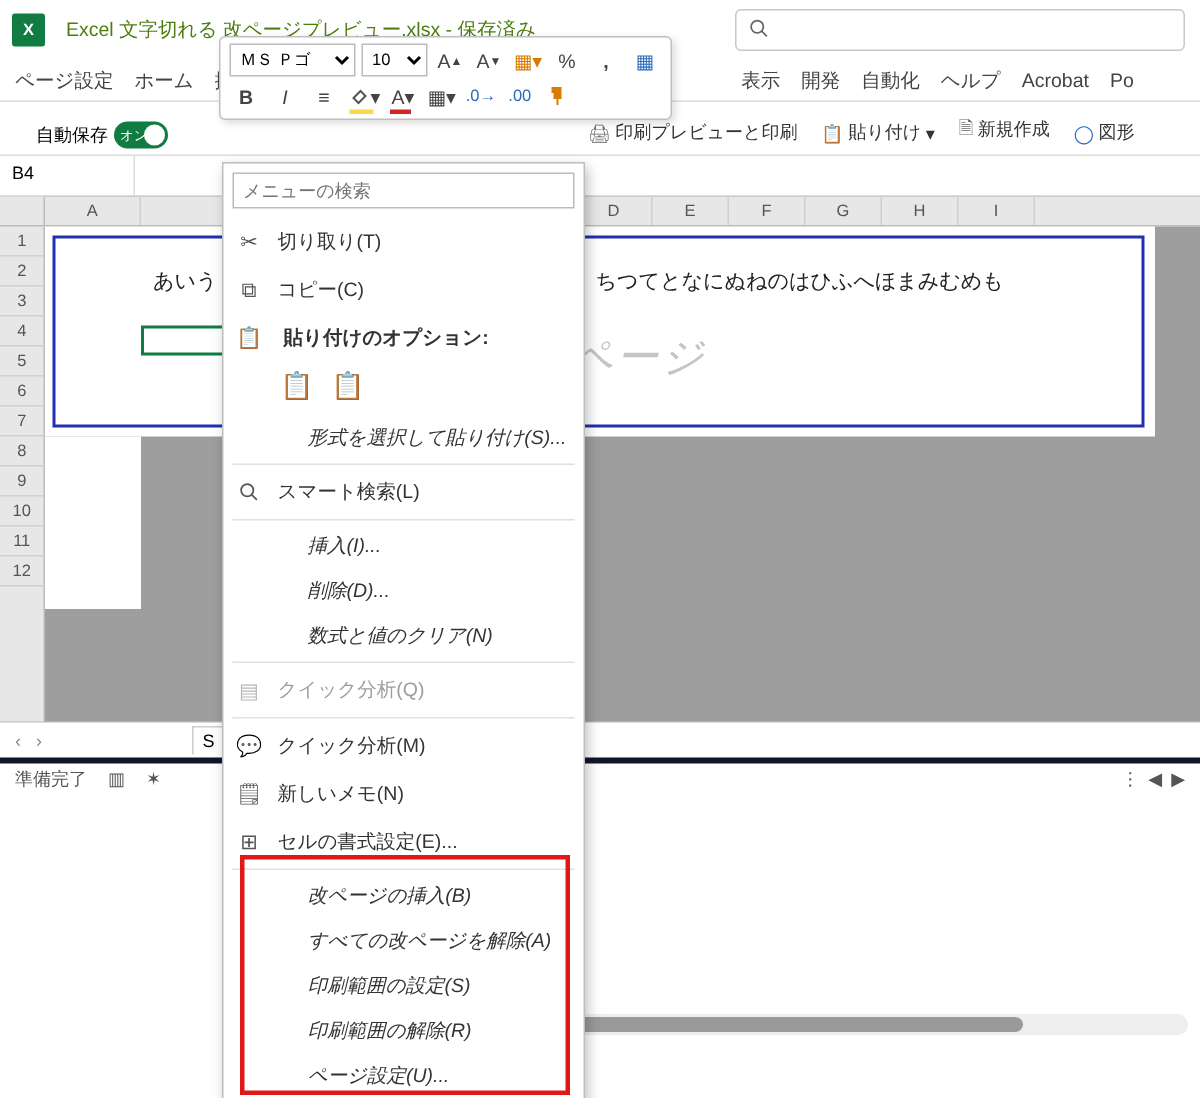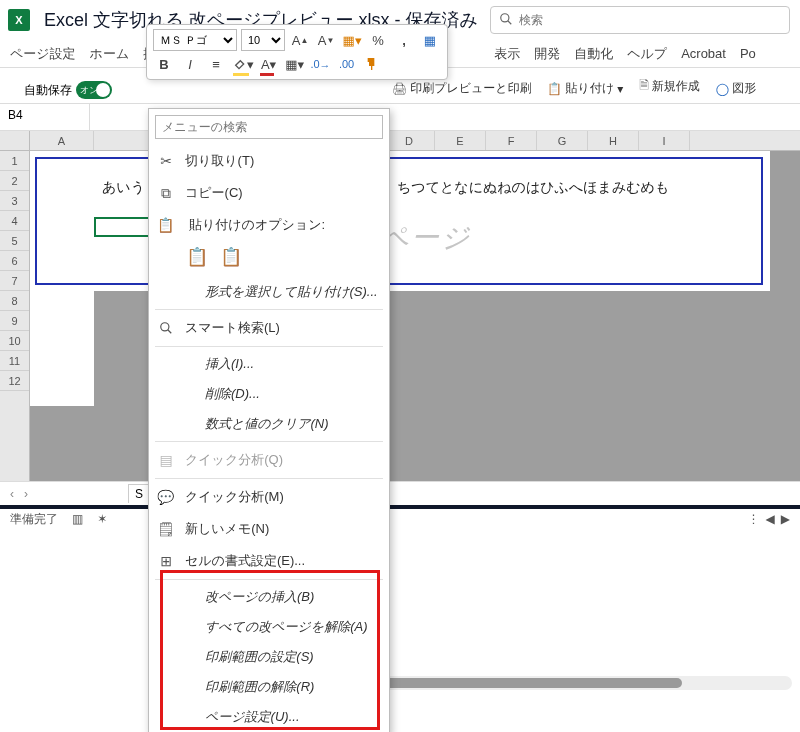--- a/index.html
+++ b/index.html
@@ -1,21 +1,21 @@
 <!DOCTYPE html>
 <html><head>
 <meta charset="utf-8">
 <style>
 * { margin: 0; padding: 0; box-sizing: border-box; font-family: "Yu Gothic", "Meiryo", sans-serif; }
 body { background: #fff; width: 800px; height: 732px; overflow: hidden; position: relative; font-size: 12px; }
 
 
 .titlebar { display: flex; align-items: center; padding: 4px 8px; height: 40px; }
 .app-icon { width: 22px; height: 22px; background: #107c41; color: #fff; display: flex; align-items: center; justify-content: center; font-weight: bold; font-size: 11px; border-radius: 2px; margin-right: 14px; }
-.title-text { font-size: 18px; color: #0f172a; }
+.title-text { font-size: 13px; color: #4d7c0f; }
 
 
 .searchbox { position: absolute; top: 6px; right: 10px; width: 300px; height: 28px; border: 1px solid #c8c8c8; border-radius: 4px; display: flex; align-items: center; padding: 0 8px; background: #fff; }
 .searchbox .mag { margin-right: 6px; color: #666; }
 .searchbox input { border: none; outline: none; font-size: 12px; flex: 1; }
 
 
 .mini-toolbar { position: absolute; top: 24px; left: 146px; background: #fff; border: 1px solid #bfbfbf; border-radius: 4px; box-shadow: 2px 2px 6px rgba(0,0,0,.15); padding: 4px 6px; z-index: 5; }
 .mini-row { display: flex; align-items: center; gap: 4px; margin-bottom: 2px; }
 .mini-row:last-child { margin-bottom: 0; }
@@ -74,39 +74,38 @@
 .ctx-search { margin: 6px; }
 .ctx-search input { width: 100%; height: 24px; border: 1px solid #bbb; padding: 0 6px; font-size: 12px; color: #888; }
 .ctx-item { display: flex; align-items: center; height: 32px; padding: 0 10px 0 8px; gap: 10px; cursor: pointer; }
 .ctx-item.disabled { color: #9d9d9d; }
 .ctx-icon { width: 18px; display: inline-flex; justify-content: center; color: #555; font-size: 14px; }
 .ctx-item.disabled .ctx-icon { color: #b8b8b8; }
 .ctx-sep { height: 1px; background: #e0e0e0; margin: 2px 6px; }
 .paste-opts { display: flex; gap: 8px; padding: 2px 0 6px 36px; }
 .paste-btn { width: 26px; height: 28px; border: 1px solid transparent; display: flex; align-items: center; justify-content: center; cursor: pointer; color: #b57a1d; font-size: 18px; }
 .ctx-noicon { padding-left: 56px; height: 30px; display: flex; align-items: center; cursor: pointer; font-style: italic; }
-.ctx-header { font-weight: normal; padding-left: 4px; }
+.ctx-header { font-weight: bold; padding-left: 4px; }
 .redbox { position: absolute; border: 3px solid #e21818; left: 160px; top: 570px; width: 220px; height: 160px; z-index: 11; pointer-events: none; }
 </style>
 </head>
 <body>
 
 <div class="titlebar">
   <div class="app-icon">X</div>
   <div class="title-text">Excel 文字切れる 改ページプレビュー.xlsx - 保存済み</div>
 </div>
 
 <div class="searchbox">
   <span class="mag">
     <svg width="14" height="14" viewBox="0 0 24 24" fill="none" stroke="currentColor" stroke-width="2">
         <circle cx="10" cy="10" r="7"></circle>
         <line x1="21" y1="21" x2="15" y2="15"></line>
       </svg>
   </span>
-  <input placeholder="検索" style="">
 </div>
 
 <div class="mini-toolbar">
   <div class="mini-row">
     <select class="mini-select" style="width:84px"><option>ＭＳ Ｐゴ</option></select>
     <select class="mini-select" style="width:44px"><option>10</option></select>
     <span class="mini-btn">A<sup style="font-size:8px">▲</sup></span>
     <span class="mini-btn">A<sup style="font-size:8px">▼</sup></span>
     <span class="mini-btn orange">▦▾</span>
     <span class="mini-btn">%</span>

